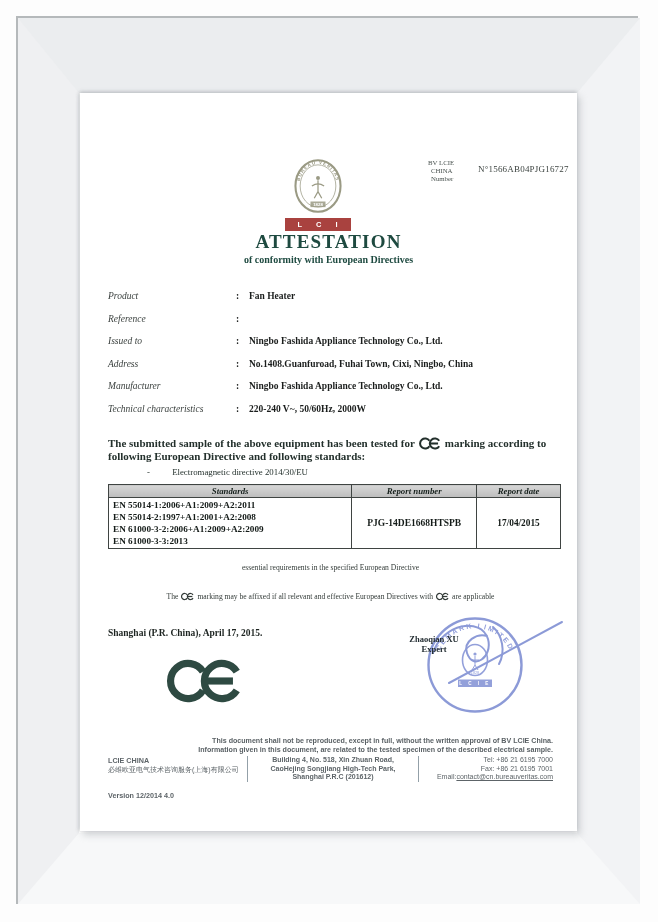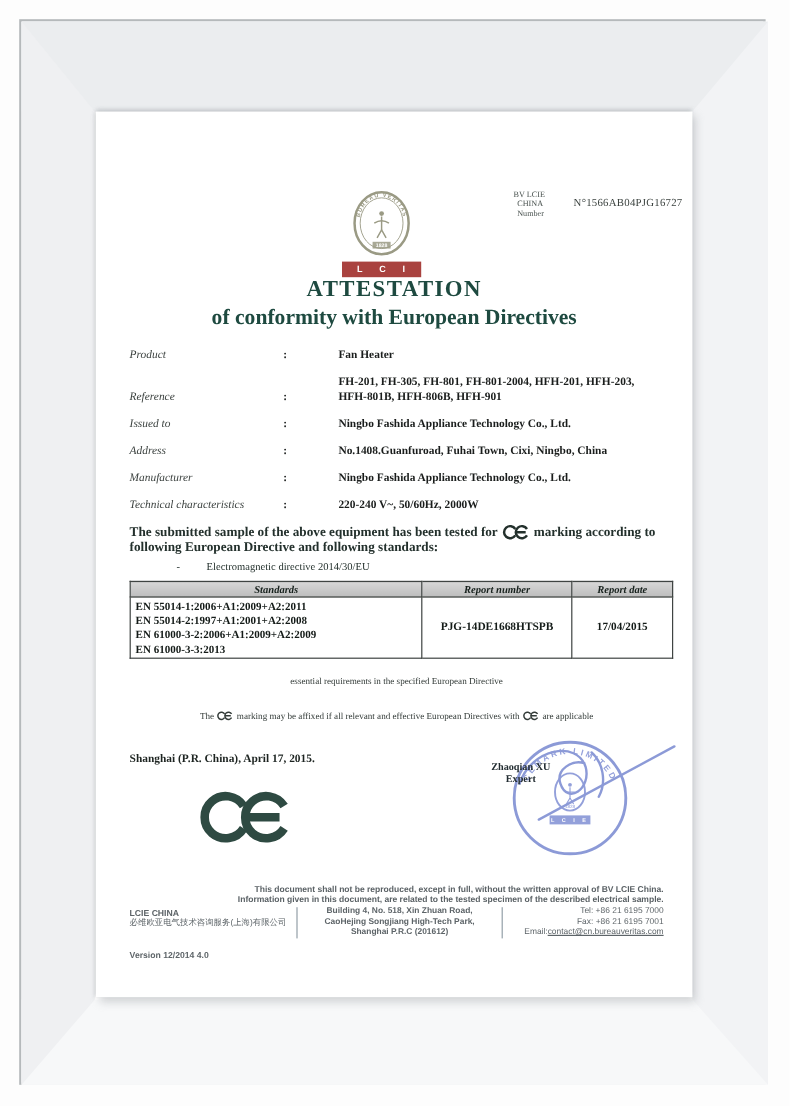--- a/index.html
+++ b/index.html
@@ -20,29 +20,29 @@
   
   .lcie-bar{left:205px;top:125px;width:66px;height:13px;background:#a9423f;color:#fff;
             font-family:"Liberation Sans",sans-serif;font-weight:bold;font-size:7.5px;
             letter-spacing:6px;text-align:center;line-height:13px;padding-left:5px;}
   .bv-ref{left:348px;top:66px;font-size:6.8px;line-height:8px;color:#4a5350;}
   .bv-ref .i1{margin-left:3px;}
   .cert-no{left:398px;top:71px;font-size:9px;color:#3b423f;letter-spacing:.2px;}
 
   .title1{left:0;top:138px;width:100%;text-align:center;font-size:19px;font-weight:bold;
           color:#1e4a40;letter-spacing:1.2px;}
-  .title2{left:0;top:161px;width:100%;text-align:center;font-size:18px;font-weight:bold;
+  .title2{left:0;top:161px;width:100%;text-align:center;font-size:10px;font-weight:bold;
           color:#1e4a40;}
 
   
   .fields{left:28px;top:197px;width:443px;font-size:9.5px;}
   .frow{display:flex;align-items:flex-end;margin-bottom:10px;line-height:12.5px;}
   .flabel{width:128px;font-style:italic;color:#3a403e;flex:none;}
   .fcolon{width:13px;font-weight:bold;color:#1a1d1c;flex:none;}
-  .fvalue{flex:1;font-weight:bold;color:#1a1d1c;margin-left:33px;}
+  .fvalue{flex:1;font-weight:bold;color:#1a1d1c;}
 
   .intro{left:28px;top:343px;width:445px;font-weight:bold;font-size:11px;line-height:11.5px;
          color:#23302c;}
   .ce-inline{vertical-align:-4px;margin:0 3px;}
   .ce-tiny{vertical-align:-2px;margin:0 2px;}
   .directive{left:67px;top:374px;font-weight:normal;font-size:8.8px;color:#23302c;}
   .directive .dash{margin-right:20px;}
 
   
   table.std{left:28px;top:391px;width:453px;position:absolute;border-collapse:collapse;}
@@ -119,21 +119,20 @@
 
     <div class="abs fields">
       <div class="frow">
         <span class="flabel">Product</span>
         <span class="fcolon">:</span>
         <span class="fvalue">Fan Heater</span>
       </div>
       <div class="frow">
         <span class="flabel">Reference</span>
         <span class="fcolon">:</span>
-        <span class="fvalue">FH-201, FH-305, FH-801, FH-801-2004, HFH-201, HFH-203, HFH-801B, HFH-806B, HFH-901</span>
       </div>
       <div class="frow">
         <span class="flabel">Issued to</span>
         <span class="fcolon">:</span>
         <span class="fvalue">Ningbo Fashida Appliance Technology Co., Ltd.</span>
       </div>
       <div class="frow">
         <span class="flabel">Address</span>
         <span class="fcolon">:</span>
         <span class="fvalue">No.1408.Guanfuroad, Fuhai Town, Cixi, Ningbo, China</span>

